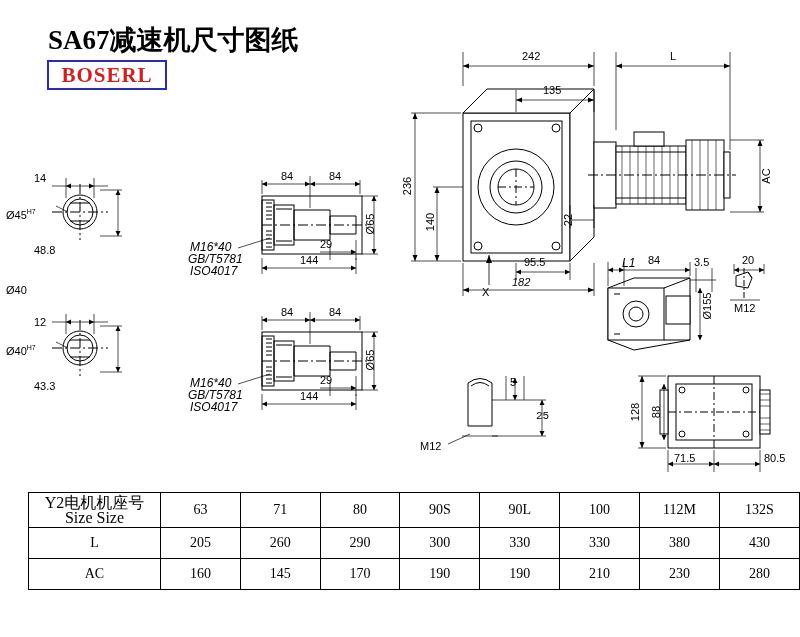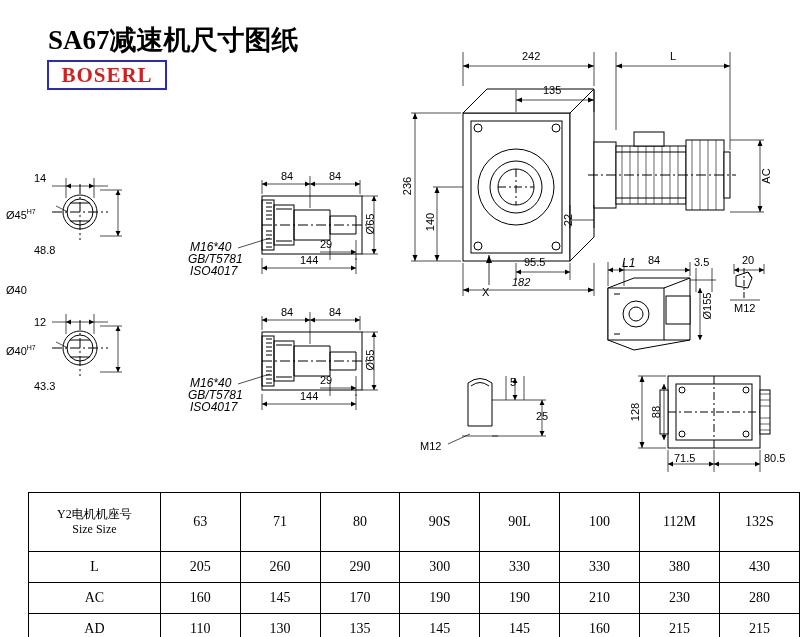--- a/index.html
+++ b/index.html
@@ -8,21 +8,21 @@
   .abs{position:absolute;}
   .title{left:48px;top:22px;font-size:27px;font-weight:bold;color:#000;letter-spacing:0px;font-family:"Liberation Serif",serif;}
   .logo{left:47px;top:60px;width:116px;height:26px;border:2px solid #2b2bbb;display:flex;align-items:center;justify-content:center;}
   .logo span{color:#d02020;font-family:"Liberation Serif",serif;font-size:21px;font-weight:bold;letter-spacing:1px;}
   .lbl{font-size:11px;color:#000;font-family:"Liberation Sans",sans-serif;white-space:nowrap;}
   .lbl.sm{font-size:12px;font-style:italic;}
   .rot{transform-origin:center center;}
   svg{position:absolute;left:0;top:0;}
   table{position:absolute;left:28px;top:492px;border-collapse:collapse;}
   td{border:1px solid #000;text-align:center;font-size:14px;font-family:"Liberation Serif",serif;height:28px;color:#000;}
-  td.hdr{width:125px;font-size:12px;line-height:15px;padding:14px 4px;}
+  td.hdr{width:125px;font-size:16px;line-height:15px;padding:2px 4px;}
   td.rl{width:125px;font-size:14px;}
   td.v{width:78px;}
   .sup{font-size:7px;vertical-align:super;}
 </style>
 </head>
 <body>
 
 <div id="root">
 
   <div class="abs title">SA67减速机尺寸图纸</div>
@@ -291,21 +291,21 @@
   <div class="abs lbl" style="left:34px;top:380px;">43.3</div>
 
   <div class="abs lbl sm" style="left:610px;top:256px;margin-left:12px;">L1</div>
   <div class="abs lbl" style="left:648px;top:254px;">84</div>
   <div class="abs lbl" style="left:694px;top:256px;">3.5</div>
   <div class="abs lbl" style="left:742px;top:254px;">20</div>
   <div class="abs lbl rot" style="left:694px;top:300px;transform:rotate(-90deg);">Ø155</div>
   <div class="abs lbl" style="left:734px;top:302px;">M12</div>
 
   <div class="abs lbl" style="left:510px;top:376px;">5</div>
-  <div class="abs lbl" style="left:536px;top:410px;">25</div>
+  <div class="abs lbl" style="left:536px;top:410px;font-family:Liberation Mono, monospace;">25</div>
   <div class="abs lbl" style="left:420px;top:440px;">M12</div>
 
   <div class="abs lbl rot" style="left:626px;top:406px;transform:rotate(-90deg);">128</div>
   <div class="abs lbl rot" style="left:650px;top:406px;transform:rotate(-90deg);">88</div>
   <div class="abs lbl" style="left:674px;top:452px;">71.5</div>
   <div class="abs lbl" style="left:764px;top:452px;">80.5</div>
 
   <table>
     <tbody id="tbody">
         <tr>
@@ -337,27 +337,16 @@
           <td class="rl">AC</td>
           <td class="v">160</td>
           <td class="v">145</td>
           <td class="v">170</td>
           <td class="v">190</td>
           <td class="v">190</td>
           <td class="v">210</td>
           <td class="v">230</td>
           <td class="v">280</td>
         </tr>
-        <tr>
-          <td class="rl">AD</td>
-          <td class="v">110</td>
-          <td class="v">130</td>
-          <td class="v">135</td>
-          <td class="v">145</td>
-          <td class="v">145</td>
-          <td class="v">160</td>
-          <td class="v">215</td>
-          <td class="v">215</td>
-        </tr>
       </tbody>
   </table>
 
 </div>
 
 </body></html>

